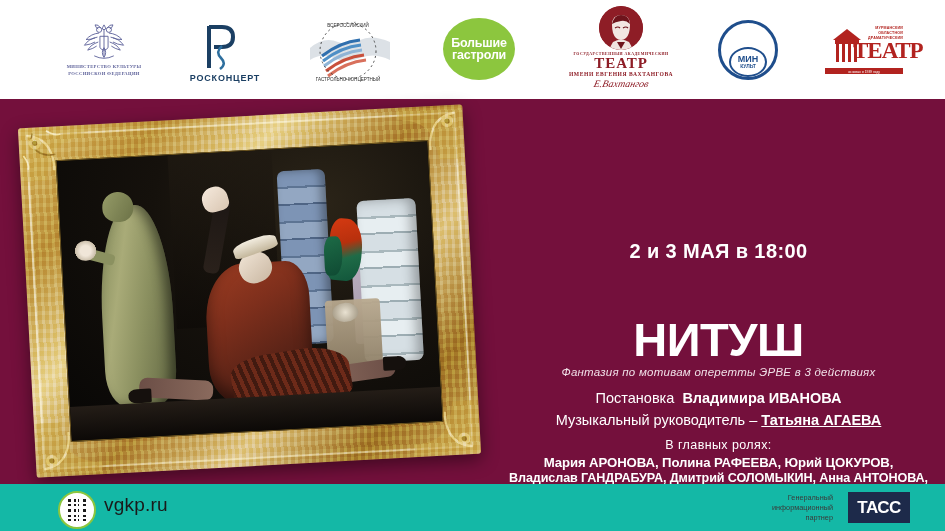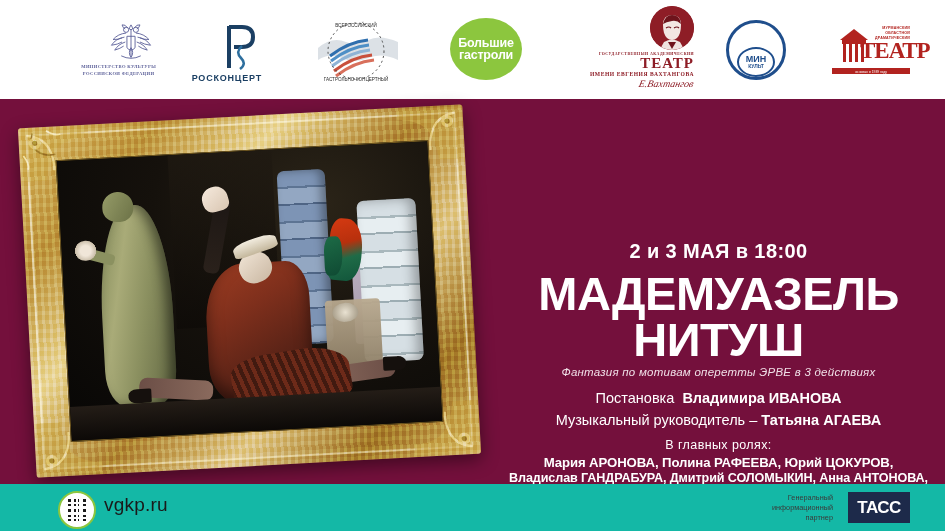--- a/index.html
+++ b/index.html
@@ -5,21 +5,21 @@
   html,body{margin:0;padding:0;}
   body{
     width:945px;height:531px;overflow:hidden;
     background:#ffffff;
     font-family:"Liberation Sans", sans-serif;
   }
   #poster{position:relative;width:945px;height:531px;background:#ffffff;overflow:hidden;}
 
   
   .logobar{position:absolute;left:0;top:0;width:945px;height:99px;background:#fff;}
-  .logo{position:absolute;display:flex;flex-direction:column;align-items:flex-end;justify-content:center;}
+  .logo{position:absolute;display:flex;flex-direction:column;align-items:center;justify-content:center;}
 
   .mincult-cap{font-size:4.6px;letter-spacing:.35px;color:#5b5f98;text-align:center;line-height:1.5;
                font-family:"Liberation Serif",serif;font-weight:700;text-transform:uppercase;}
   .eagle{width:50px;height:44px;display:block;}
 
   .rosk-word{font-size:9px;font-weight:700;color:#1b3f63;letter-spacing:.8px;margin-top:3px;padding-left:10px;}
 
   .bg-oval{width:72px;height:62px;border-radius:50%;background:#8cc63e;display:flex;align-items:center;
            justify-content:center;}
   .bg-txt{color:#fff;font-weight:700;font-size:12.5px;line-height:12.5px;text-align:center;letter-spacing:-.2px;}
@@ -142,21 +142,21 @@
   .dateline{position:absolute;left:0;top:42px;width:453px;font-size:20px;font-weight:700;letter-spacing:.4px;}
   .title1{position:absolute;left:0;top:72px;width:453px;font-size:47px;font-weight:700;letter-spacing:-.5px;
           line-height:47px;}
   .title2{position:absolute;left:0;top:118px;width:453px;font-size:47px;font-weight:700;letter-spacing:-.5px;
           line-height:47px;}
   .fantasia{position:absolute;left:0;top:168px;width:453px;font-size:11.5px;font-style:italic;letter-spacing:.25px;
             color:#f0dfe7;}
   .stage{position:absolute;left:0;top:192px;width:453px;font-size:14.5px;}
   .stage b{font-weight:700;}
   .music{position:absolute;left:0;top:214px;width:453px;font-size:14.5px;}
-  .music b{font-weight:700;}
+  .music b{font-weight:700;text-decoration:underline;}
   .rolestitle{position:absolute;left:0;top:240px;width:453px;font-size:12.5px;letter-spacing:.4px;}
   .castline{position:absolute;left:0;width:453px;font-size:13.2px;font-weight:700;letter-spacing:-.1px;}
   .cast1{top:257px;}
   .cast2{top:273px;font-size:12.6px;}
   .cast3{top:289px;}
   .credit{position:absolute;left:0;top:311px;width:453px;font-size:11.8px;line-height:15px;color:#f4e9ee;}
 
   
   .footer{position:absolute;left:0;top:484px;width:945px;height:47px;background:#14b8a6;}
   .qrwrap{position:absolute;left:58px;top:7px;width:34px;height:34px;border-radius:50%;
@@ -351,21 +351,20 @@
         <div class="arm-up"></div>
         <div class="hand"></div>
         <div class="actor-head"></div>
         <div class="actor-hat"></div>
         <div class="floor"></div>
       </div>
     </div>
 
     <div class="txtcol">
       <div class="dateline">2 и 3 МАЯ в 18:00</div>
-      <div class="title1">МАДЕМУАЗЕЛЬ</div>
       <div class="title2">НИТУШ</div>
       <div class="fantasia">Фантазия по мотивам оперетты ЭРВЕ в 3 действиях</div>
 
       <div class="stage">
         <span>Постановка</span>
         &nbsp;<b>Владимира ИВАНОВА</b>
       </div>
       <div class="music">
         <span>Музыкальный руководитель –</span>
         <b>Татьяна АГАЕВА</b>

